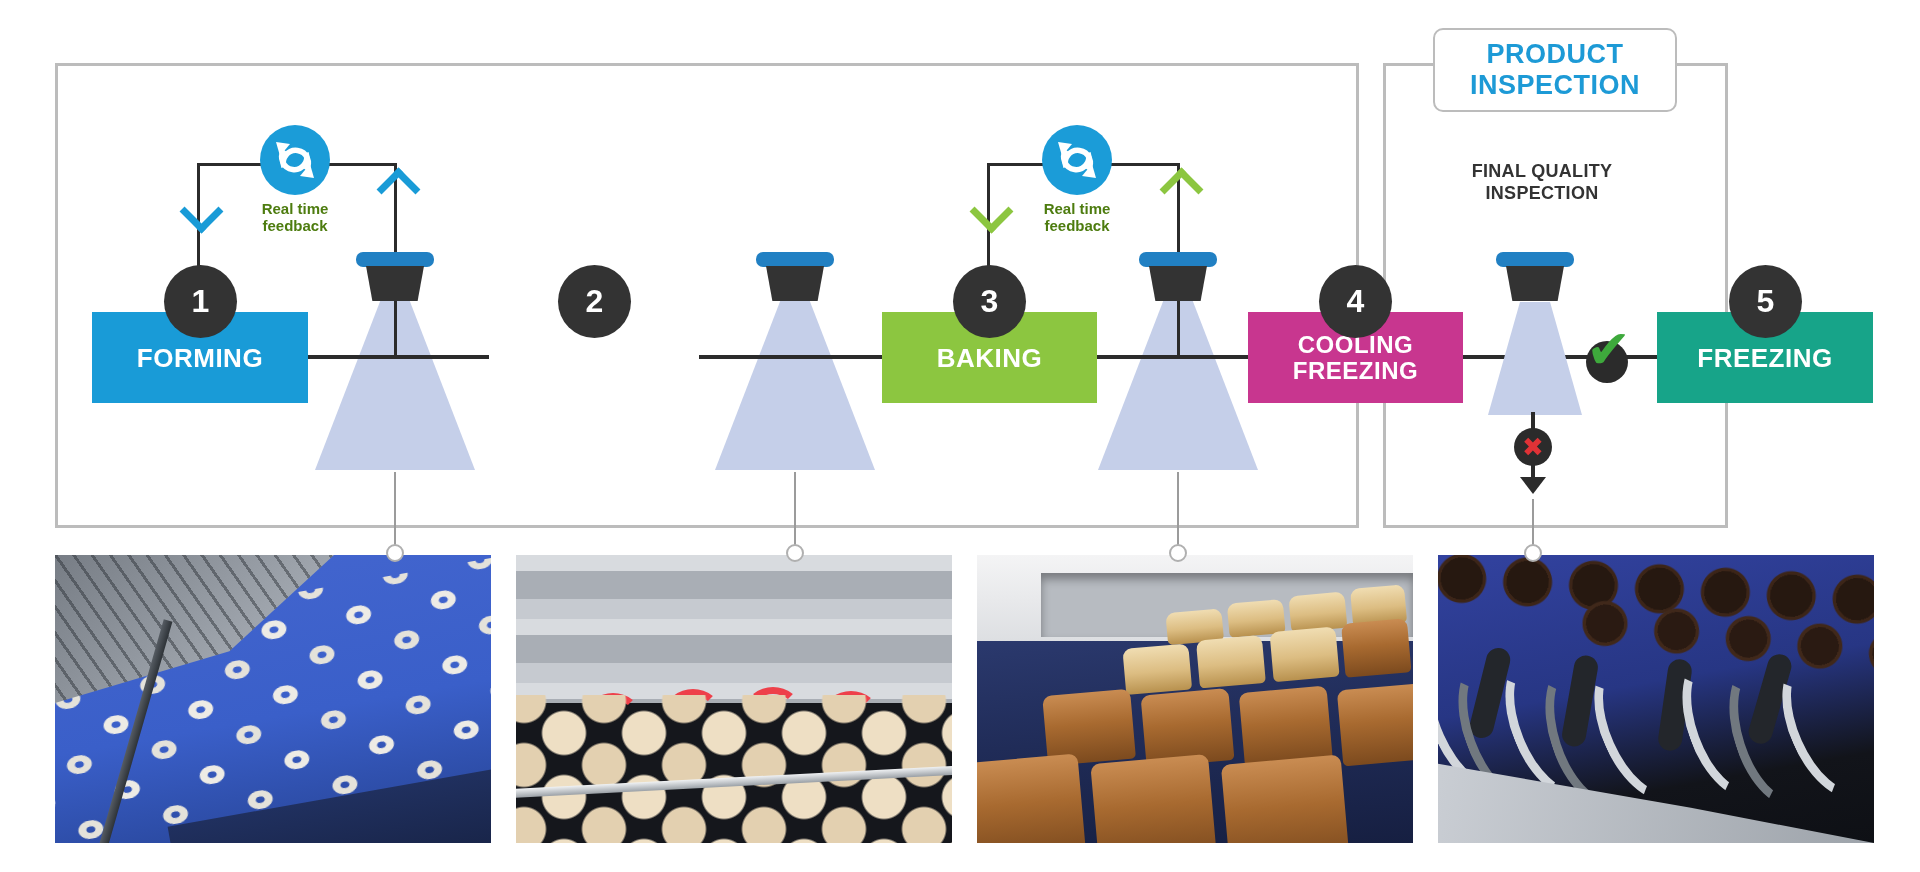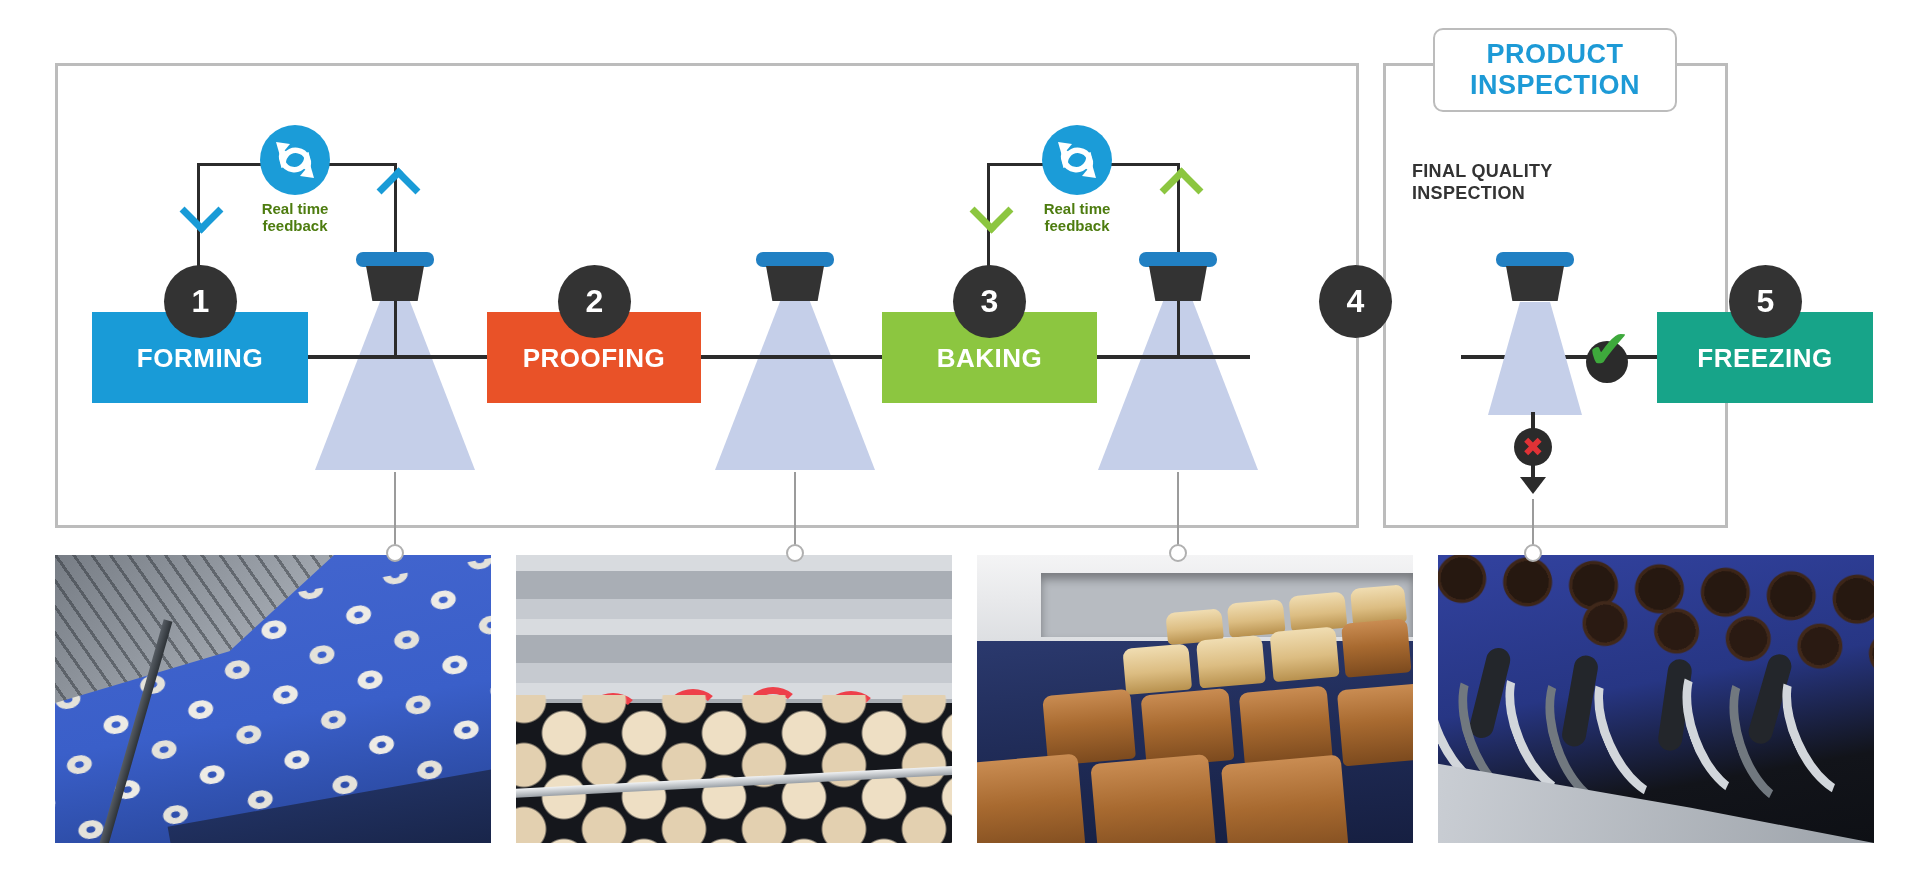--- a/index.html
+++ b/index.html
@@ -39,21 +39,21 @@
   .sync{position:absolute;width:70px;height:70px;z-index:6;}
   .fb-label{position:absolute;width:140px;text-align:center;font-weight:bold;color:#4d7c0f;
             font-size:15px;line-height:17px;z-index:6;}
   .chev{position:absolute;width:24px;height:24px;border-left:7px solid;border-bottom:7px solid;z-index:6;}
   .chev.down{transform:rotate(-45deg);}
   .chev.up{transform:rotate(135deg);}
   .chev.blue{border-color:#199bd7;}
   .chev.green{border-color:#8cc640;}
 
   
-  .fqi{position:absolute;width:260px;text-align:left;font-weight:bold;color:#333;
+  .fqi{position:absolute;width:260px;text-align:center;font-weight:bold;color:#333;
        font-size:18px;line-height:22px;letter-spacing:.3px;z-index:6;}
   .pass-circle{position:absolute;width:42px;height:42px;border-radius:50%;background:#2b2b2b;z-index:6;}
   .pass-mark{position:absolute;color:#3ea93c;font-size:54px;font-weight:bold;z-index:7;line-height:54px;}
   .fail-circle{position:absolute;width:38px;height:38px;border-radius:50%;background:#2b2b2b;z-index:6;
                display:flex;align-items:center;justify-content:center;}
   .fail-mark{color:#e03236;font-size:26px;font-weight:bold;line-height:26px;}
   .arrow-down{position:absolute;width:0;height:0;border-left:13px solid transparent;
               border-right:13px solid transparent;border-top:17px solid #2b2b2b;z-index:6;}
 
   
@@ -186,25 +186,26 @@
   <div class="cam-body" style="left:766px;"></div>
   <div class="cam-cap" style="left:1139px;"></div>
   <div class="cam-body" style="left:1149px;"></div>
   <div class="cam-cap" style="left:1496px;"></div>
   <div class="cam-body" style="left:1506px;"></div>
   <div class="coneD" style="left:1488px;"></div>
 
   <div class="stage" style="left:92px;width:216px;background:#199bd7;">
     <span>FORMING</span>
   </div>
-  <div class="stage" style="left:487px;width:214px;background:#e95228;">
-    <span>PROOFING</span>
-  </div>
   <div class="stage" style="left:882px;width:215px;background:#8cc640;">
     <span>BAKING</span>
+  </div>
+  <div class="stage" style="left:1248px;width:215px;background:#c8368f;">
+    <span class="two">COOLING</span>
+      <span class="two">FREEZING</span>
   </div>
   <div class="stage" style="left:1657px;width:216px;background:#17a489;">
     <span>FREEZING</span>
   </div>
 
   <div class="badge" style="left:164px;">
       <span>1</span>
     </div>
   <div class="badge" style="left:558px;">
       <span>2</span>

